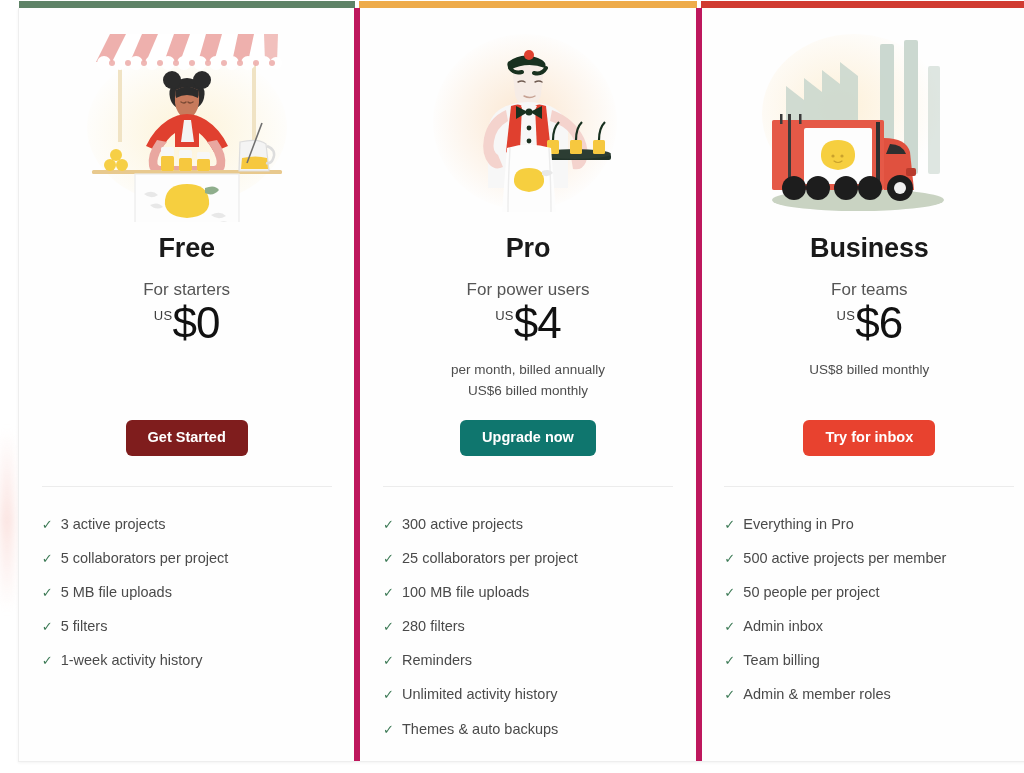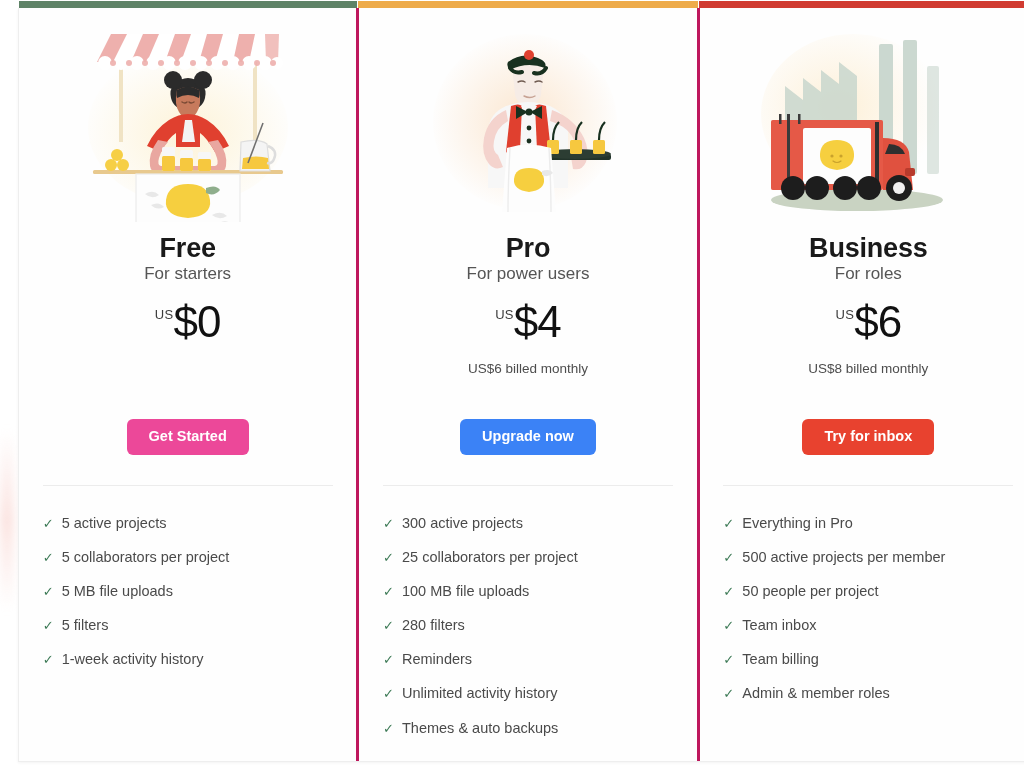--- a/index.html
+++ b/index.html
@@ -55,21 +55,21 @@
 
   .plan {
     flex: 1 1 0;
     position: relative;
     display: flex;
     flex-direction: column;
     align-items: center;
     background: #fefefe;
     box-sizing: border-box;
   }
-  .plan + .plan { border-left: 3px solid #be185d; }
+  .plan + .plan { border-left: 6px solid #be185d; }
 
   .plan-accent {
     position: absolute;
     top: -7px;
     left: -1px;
     right: -1px;
     height: 7px;
   }
   .plan:first-child .plan-accent { left: 0; }
   .plan:last-child  .plan-accent { right: 0; }
@@ -88,25 +88,25 @@
     font-size: 27px;
     font-weight: bold;
     color: #1a1a1a;
     letter-spacing: -.2px;
     margin-top: 12px;
     line-height: 1.1;
   }
   .plan-tagline {
     font-size: 17px;
     color: #555555;
-    margin-top: 0;
+    margin-top: 16px;
     line-height: 1.2;
   }
   .price-row {
-    margin-top: 17px;
+    margin-top: 2px;
     display: flex;
     align-items: flex-start;
     justify-content: center;
     line-height: 1;
   }
   .price-cur {
     font-size: 13px;
     color: #3c3c3c;
     margin-top: 7px;
     letter-spacing: .3px;
@@ -280,26 +280,26 @@
       <div class="plan-name">Free</div>
       <div class="plan-tagline">For starters</div>
       <div class="price-row">
         <span class="price-cur">US</span>
         <span class="price-main">$0</span>
       </div>
       <div class="billing">
         <div></div>
         <div></div>
       </div>
-      <button class="cta" style="background: #ec4899;">Get Started</button>
+      <button class="cta" style="background: #7f1d1d;">Get Started</button>
       <div class="divider"></div>
       <ul class="features">
         <li class="feature">
           <span class="check" style="color: rgb(61, 122, 86);">✓</span>
-          <span class="feature-label">5 active projects</span>
+          <span class="feature-label">3 active projects</span>
         </li>
         <li class="feature">
           <span class="check" style="color: rgb(61, 122, 86);">✓</span>
           <span class="feature-label">5 collaborators per project</span>
         </li>
         <li class="feature">
           <span class="check" style="color: rgb(61, 122, 86);">✓</span>
           <span class="feature-label">5 MB file uploads</span>
         </li>
         <li class="feature">
@@ -365,23 +365,24 @@
     <path d="M129 149 q8 -3 11 2 q-5 5 -11 2Z" fill="#e8e8e8"></path>
   </svg>
       </div>
       <div class="plan-name">Pro</div>
       <div class="plan-tagline">For power users</div>
       <div class="price-row">
         <span class="price-cur">US</span>
         <span class="price-main">$4</span>
       </div>
       <div class="billing">
+        <div>per month, billed annually</div>
         <div>US$6 billed monthly</div>
       </div>
-      <button class="cta" style="background: #3b82f6;">Upgrade now</button>
+      <button class="cta" style="background: #0f766e;">Upgrade now</button>
       <div class="divider"></div>
       <ul class="features">
         <li class="feature">
           <span class="check" style="color: rgb(61, 122, 86);">✓</span>
           <span class="feature-label">300 active projects</span>
         </li>
         <li class="feature">
           <span class="check" style="color: rgb(61, 122, 86);">✓</span>
           <span class="feature-label">25 collaborators per project</span>
         </li>
@@ -450,21 +451,21 @@
       <circle cx="40" cy="166" r="12"></circle>
             <circle cx="64" cy="166" r="12"></circle>
       <circle cx="92" cy="166" r="12"></circle>
             <circle cx="116" cy="166" r="12"></circle>
       <circle cx="146" cy="166" r="13"></circle>
     </g>
     <circle cx="146" cy="166" r="6" fill="#f0f0f0"></circle>
   </svg>
       </div>
       <div class="plan-name">Business</div>
-      <div class="plan-tagline">For roles</div>
+      <div class="plan-tagline">For teams</div>
       <div class="price-row">
         <span class="price-cur">US</span>
         <span class="price-main">$6</span>
       </div>
       <div class="billing">
         <div>US$8 billed monthly</div>
       </div>
       <button class="cta" style="background: rgb(232, 66, 47);">Try for inbox</button>
       <div class="divider"></div>
       <ul class="features">
@@ -475,21 +476,21 @@
         <li class="feature">
           <span class="check" style="color: rgb(61, 122, 86);">✓</span>
           <span class="feature-label">500 active projects per member</span>
         </li>
         <li class="feature">
           <span class="check" style="color: rgb(61, 122, 86);">✓</span>
           <span class="feature-label">50 people per project</span>
         </li>
         <li class="feature">
           <span class="check" style="color: rgb(61, 122, 86);">✓</span>
-          <span class="feature-label">Team inbox</span>
+          <span class="feature-label">Admin inbox</span>
         </li>
         <li class="feature">
           <span class="check" style="color: rgb(61, 122, 86);">✓</span>
           <span class="feature-label">Team billing</span>
         </li>
         <li class="feature">
           <span class="check" style="color: rgb(61, 122, 86);">✓</span>
           <span class="feature-label">Admin &amp; member roles</span>
         </li>
       </ul>

